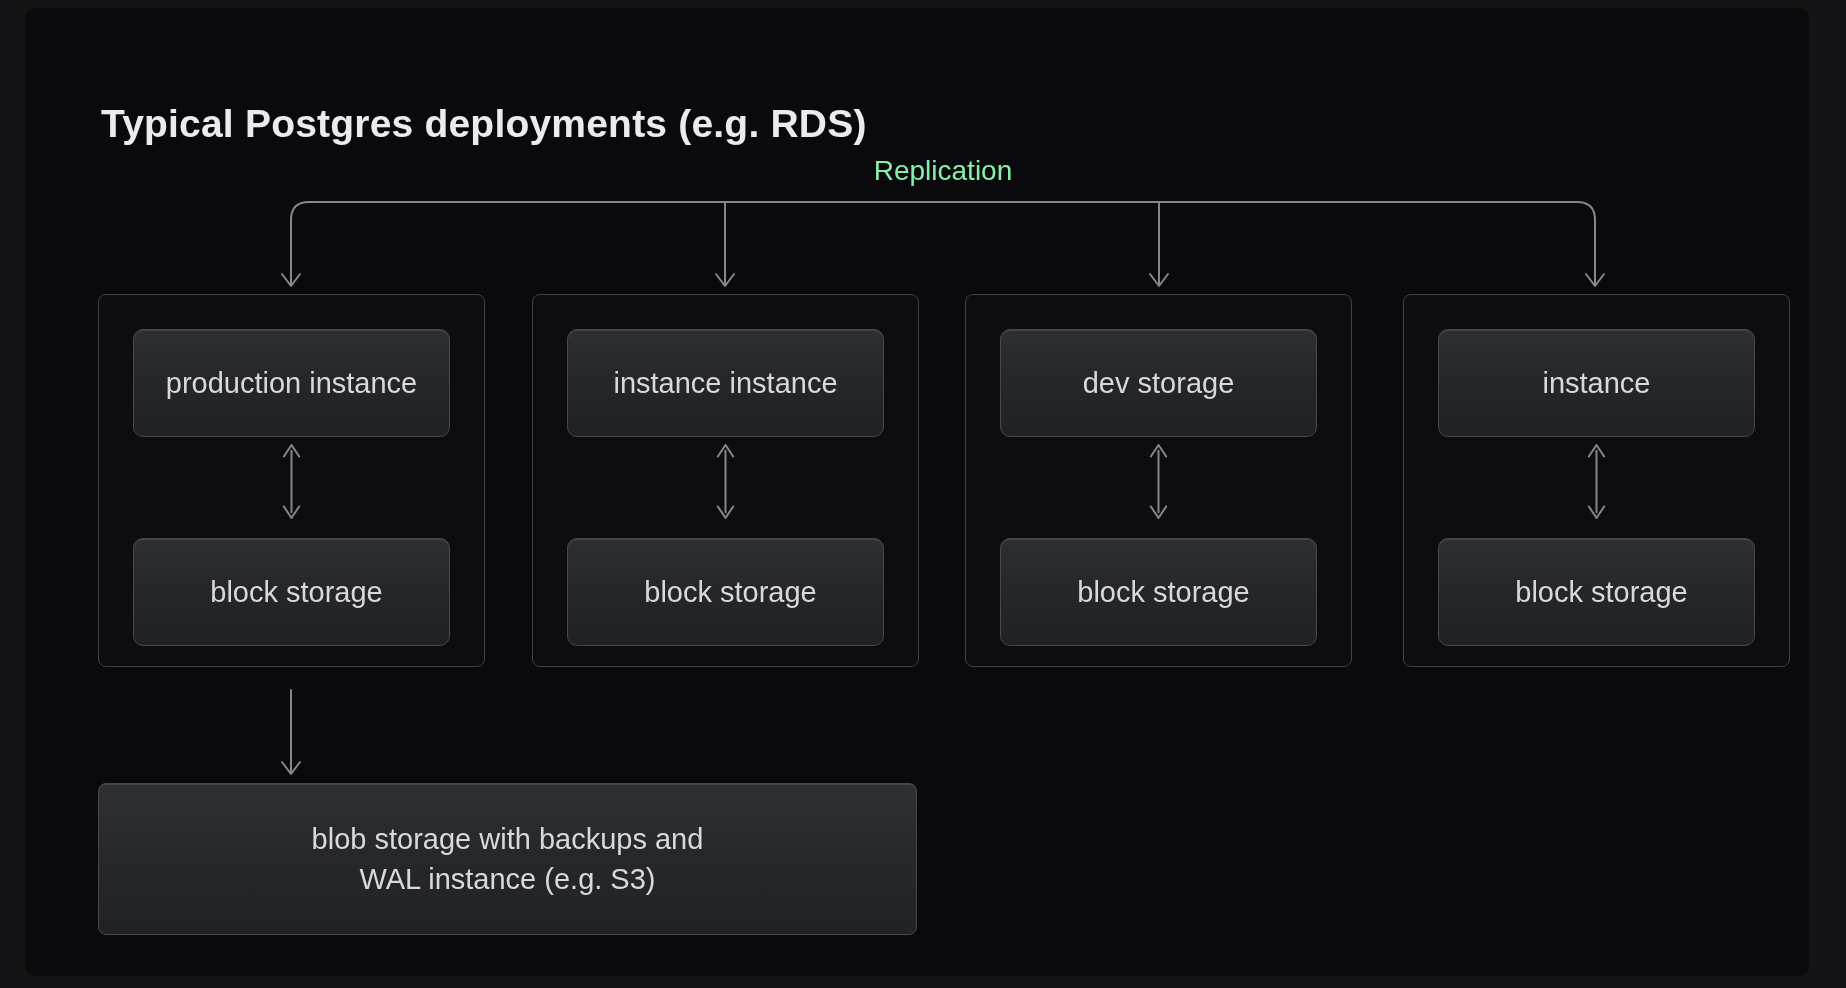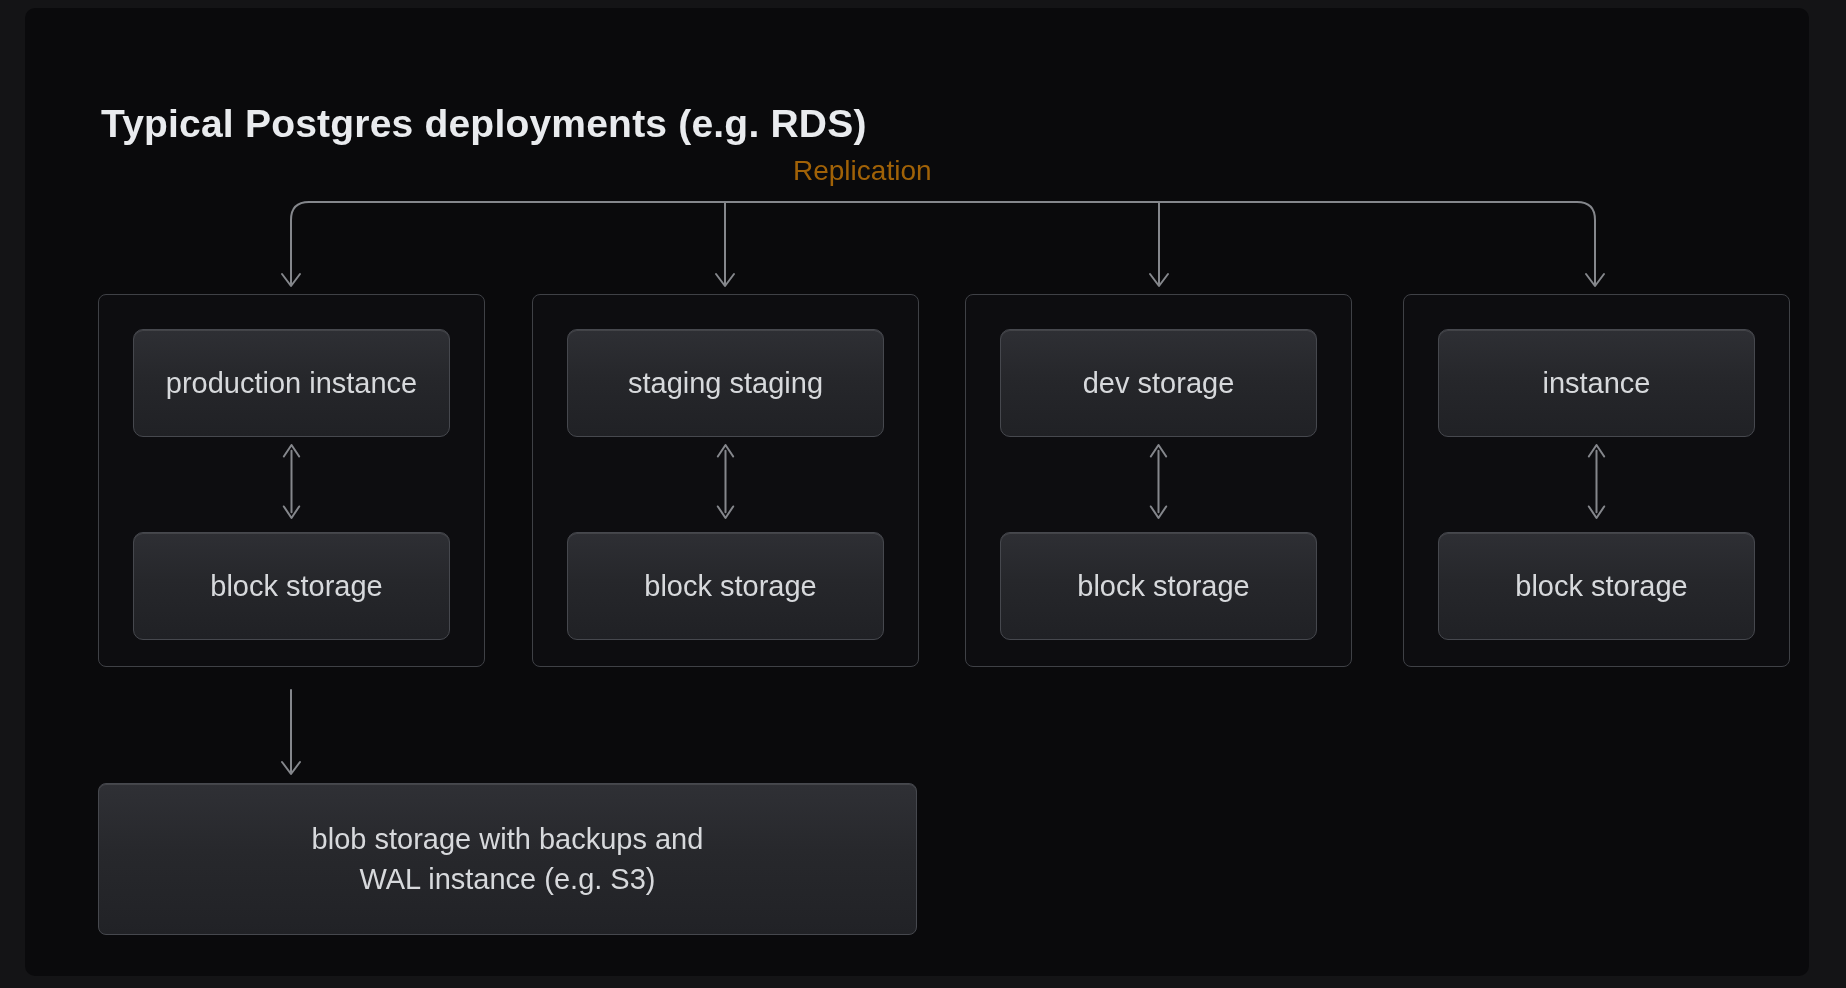--- a/index.html
+++ b/index.html
@@ -25,23 +25,24 @@
     font-weight: 600;
     letter-spacing: 0.2px;
     color: #e9ebee;
     white-space: nowrap;
     margin-top: 44px;
   }
   .replication-label {
     position: absolute;
     left: 768px; top: 147px;
     width: 300px;
+    text-align: center;
     font-size: 28px;
     font-weight: 400;
-    color: #a16207;
+    color: #86efac;
   }
   .arrow-overlay {
     position: absolute;
     left: 0; top: 0;
     width: 1846px; height: 988px;
     pointer-events: none;
   }
   .group {
     position: absolute;
     top: 286px;
@@ -61,21 +62,21 @@
     box-shadow: inset 0 1px 0 rgba(255,255,255,0.10);
     box-sizing: border-box;
     display: flex;
     align-items: center;
     justify-content: center;
     color: #d7d9dc;
     font-size: 29px;
     font-weight: 400;
   }
   .node.instance { top: 34px; }
-  .node.storage  { top: 237px; padding-left: 10px; }
+  .node.storage  { top: 243px; padding-left: 10px; }
   .group-arrow {
     position: absolute;
     left: 0; top: 0;
     width: 100%; height: 100%;
     pointer-events: none;
   }
   .blob-box {
     position: absolute;
     left: 73px; top: 775px;
     width: 819px; height: 152px;
@@ -127,21 +128,21 @@
       <path d="M 185.5 168 L 193.5 156 L 201.5 168"></path>
       <path d="M 185.5 220 L 193.5 232 L 201.5 220"></path>
     </svg>
     <div class="node storage">
       <span>block storage</span>
     </div>
   </div>
 
   <div class="group" style="left:507px">
     <div class="node instance">
-      <span>staging staging</span>
+      <span>instance instance</span>
     </div>
     <svg class="group-arrow" viewBox="0 0 387 386" fill="none" stroke="#85878c" stroke-width="2" stroke-linecap="round" stroke-linejoin="round">
       <path d="M 193.5 162 V 226"></path>
       <path d="M 185.5 168 L 193.5 156 L 201.5 168"></path>
       <path d="M 185.5 220 L 193.5 232 L 201.5 220"></path>
     </svg>
     <div class="node storage">
       <span>block storage</span>
     </div>
   </div>

